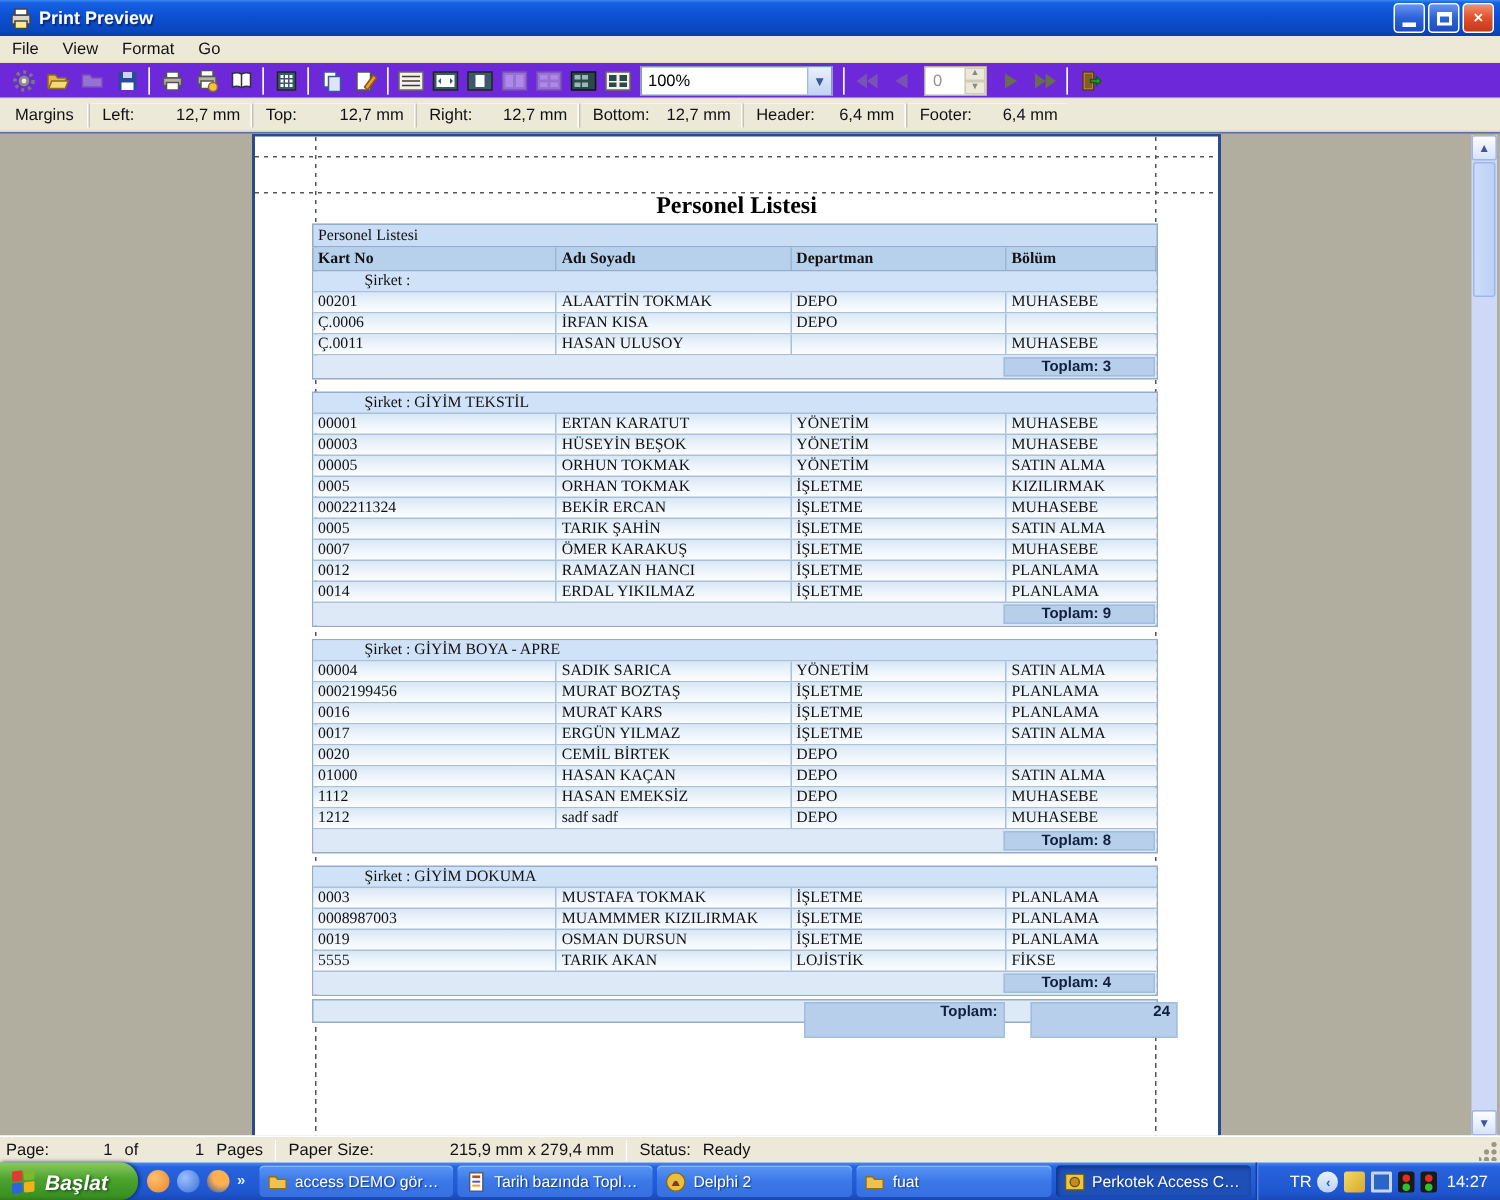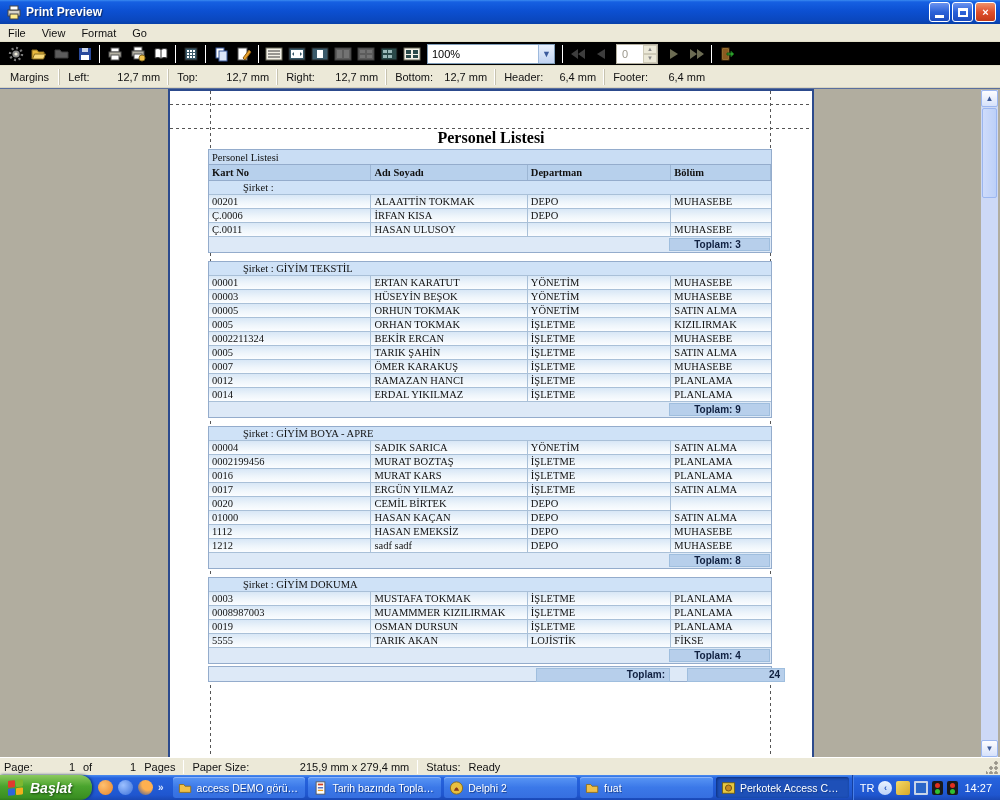--- a/index.html
+++ b/index.html
@@ -17,21 +17,21 @@
   .winbtn.close { background:linear-gradient(180deg,#f0926a 0%,#e0502c 50%,#c43a18 100%); }
   .winbtn .minbar { width:9px; height:3px; background:#fff; margin-top:9px; }
   .winbtn .maxbox { width:10px; height:9px; border:2px solid #fff; border-top-width:3px; }
 
   
   .menubar { position:absolute; left:0; top:24px; width:1000px; height:18px; background:#ECE9D8;
     display:flex; align-items:center; font-size:11px; color:#111; border-bottom:1px solid #e2dfc8;}
   .menu-item { padding:2px 8px; }
 
   
-  .toolbar { position:absolute; left:0; top:42px; width:1000px; height:24px; background:#000000;
+  .toolbar { position:absolute; left:0; top:42px; width:1000px; height:24px; background:#6d28d9;
     display:flex; align-items:center; padding-left:4px; border-bottom:1px solid #e2dfc8; }
   .tbtn { width:23px; height:22px; display:flex; align-items:center; justify-content:center; }
   .tbtn.dis { opacity:.45; filter:grayscale(1); }
   .tsep { width:1px; height:18px; background:#c8c4b0; border-right:1px solid #fff; margin:0 3px; }
   .zoombox { width:128px; height:20px; background:#fff; border:1px solid #7f9db9; margin:0 4px;
     display:flex; align-items:center; font-size:11px; }
   .zoombox .zval { flex:1; padding-left:4px; }
   .zoombox .zarrow { width:16px; height:18px; background:linear-gradient(180deg,#e8f0fc,#c2d4f2);
     border-left:1px solid #9db9dd; display:flex; align-items:center; justify-content:center; color:#3a5a9c; font-size:9px; }
   .spinbox { width:42px; height:20px; background:#fff; border:1px solid #b4b0a0; margin:0 4px;
@@ -72,21 +72,21 @@
   .ghead { height:14px; line-height:13px; background:#cfe2f7; padding-left:34px; border-bottom:1px solid #a9c0d8; }
   .drow { height:14px; line-height:13px; background:linear-gradient(180deg,#d8e7f6 0%,#eef5fb 55%,#fbfdff 100%);
     border-bottom:1px solid #a9c0d8; }
   .cell { padding-left:3px; overflow:hidden; white-space:nowrap; border-right:1px solid #a9c0d8; }
   .c0 { width:163px; } .c1 { width:157px; } .c2 { width:144px; } .c3 { width:100px; border-right:none; }
   .trow { height:15px; background:#dde9f7; position:relative; }
   .tbox { position:absolute; right:1px; top:1px; width:101px; height:13px; line-height:12px;
     background:#b7cfeb; border:1px solid #9fbede; font-family:"Liberation Sans",sans-serif;
     font-size:10px; font-weight:bold; text-align:center; padding-right:4px; color:#102040; }
   .grand { height:16px; background:#dde9f7; border:1px solid #94accc; margin-top:2px; position:relative; }
-  .gbox { position:absolute; top:1px; height:14px; line-height:11px; background:#b7cfeb; border:1px solid #9fbede;
+  .gbox { position:absolute; top:1px; height:24px; line-height:11px; background:#b7cfeb; border:1px solid #9fbede;
     font-family:"Liberation Sans",sans-serif; font-size:10px; font-weight:bold; color:#102040; }
   .gbox.lab { left:327px; width:134px; text-align:right; padding-right:4px; }
   .gbox.val { left:478px; width:98px; text-align:right; padding-right:4px; }
 
   
   .vscroll { position:absolute; right:2px; top:1px; width:17px; height:667px; background:#cdd9f6; }
   .sbtn { position:absolute; left:0; width:17px; height:17px; background:linear-gradient(180deg,#fdfdff,#d7e2fb);
     border:1px solid #9cb7f0; border-radius:2px; color:#3c5a9a; font-size:8px; display:flex; align-items:center; justify-content:center; }
   .sbtn.up { top:0; } .sbtn.down { bottom:0; }
   .sthumb { position:absolute; left:1px; top:18px; width:15px; height:90px; border-radius:2px;
@@ -125,21 +125,21 @@
   .ql2 { background:radial-gradient(circle at 35% 35%,#9cc0ff,#3a6fd8); }
   .ql3 { background:radial-gradient(circle at 65% 30%,#ffb050 40%,#2a4fa8); }
   .qlmore { color:#dce8ff; font-size:10px; font-weight:bold; }
   .tkbuttons { display:flex; flex:1; height:25px; align-items:center; gap:3px; padding:0 3px; overflow:hidden; }
   .tkbtn { flex:1; max-width:172px; height:21px; border-radius:3px; display:flex; align-items:center;
     background:linear-gradient(180deg,#5996f5 0%,#3b78e8 50%,#366fe0 100%);
     box-shadow:inset 0 1px 0 #8ab4f8; padding:0 5px; color:#fff; font-size:10.5px; white-space:nowrap; overflow:hidden; }
   .tkbtn.active { background:#1e50b8; box-shadow:inset 1px 1px 3px #0c2e78; }
   .tkicon { width:15px; height:14px; margin-right:4px; flex:none; }
   .tklabel { overflow:hidden; text-overflow:ellipsis; text-shadow:1px 1px 1px #123a8a; }
-  .tray { height:25px; display:flex; align-items:center; gap:4px; padding:0 8px 0 7px;
+  .tray { height:25px; display:flex; align-items:center; gap:4px; padding:0 8px 0 22px;
     border-left:1px solid #1540a0; box-shadow:inset 1px 0 0 #4a80e8; color:#fff; font-size:11px; }
   .trayicon { width:14px; height:14px; }
   .chev { width:14px; height:14px; border-radius:50%; background:linear-gradient(180deg,#eaf2ff,#bcd2f8);
     color:#2a5ac0; font-size:9px; font-weight:bold; display:flex; align-items:center; justify-content:center; }
   .ticon-y { background:linear-gradient(135deg,#f4d968,#d8a828); border-radius:2px; }
   .ticon-m { background:#2a66c8; border:2px solid #c8d4e8; border-radius:1px; }
   .tlight { width:11px; height:14px; background:#1a1a1a; border-radius:2px; position:relative; }
   .tlight:before { content:""; position:absolute; left:3px; top:2px; width:5px; height:5px; border-radius:50%; background:#e03020; }
   .tlight:after { content:""; position:absolute; left:3px; top:8px; width:5px; height:5px; border-radius:50%; background:#30c030; }
   .clock { margin-left:2px; }

